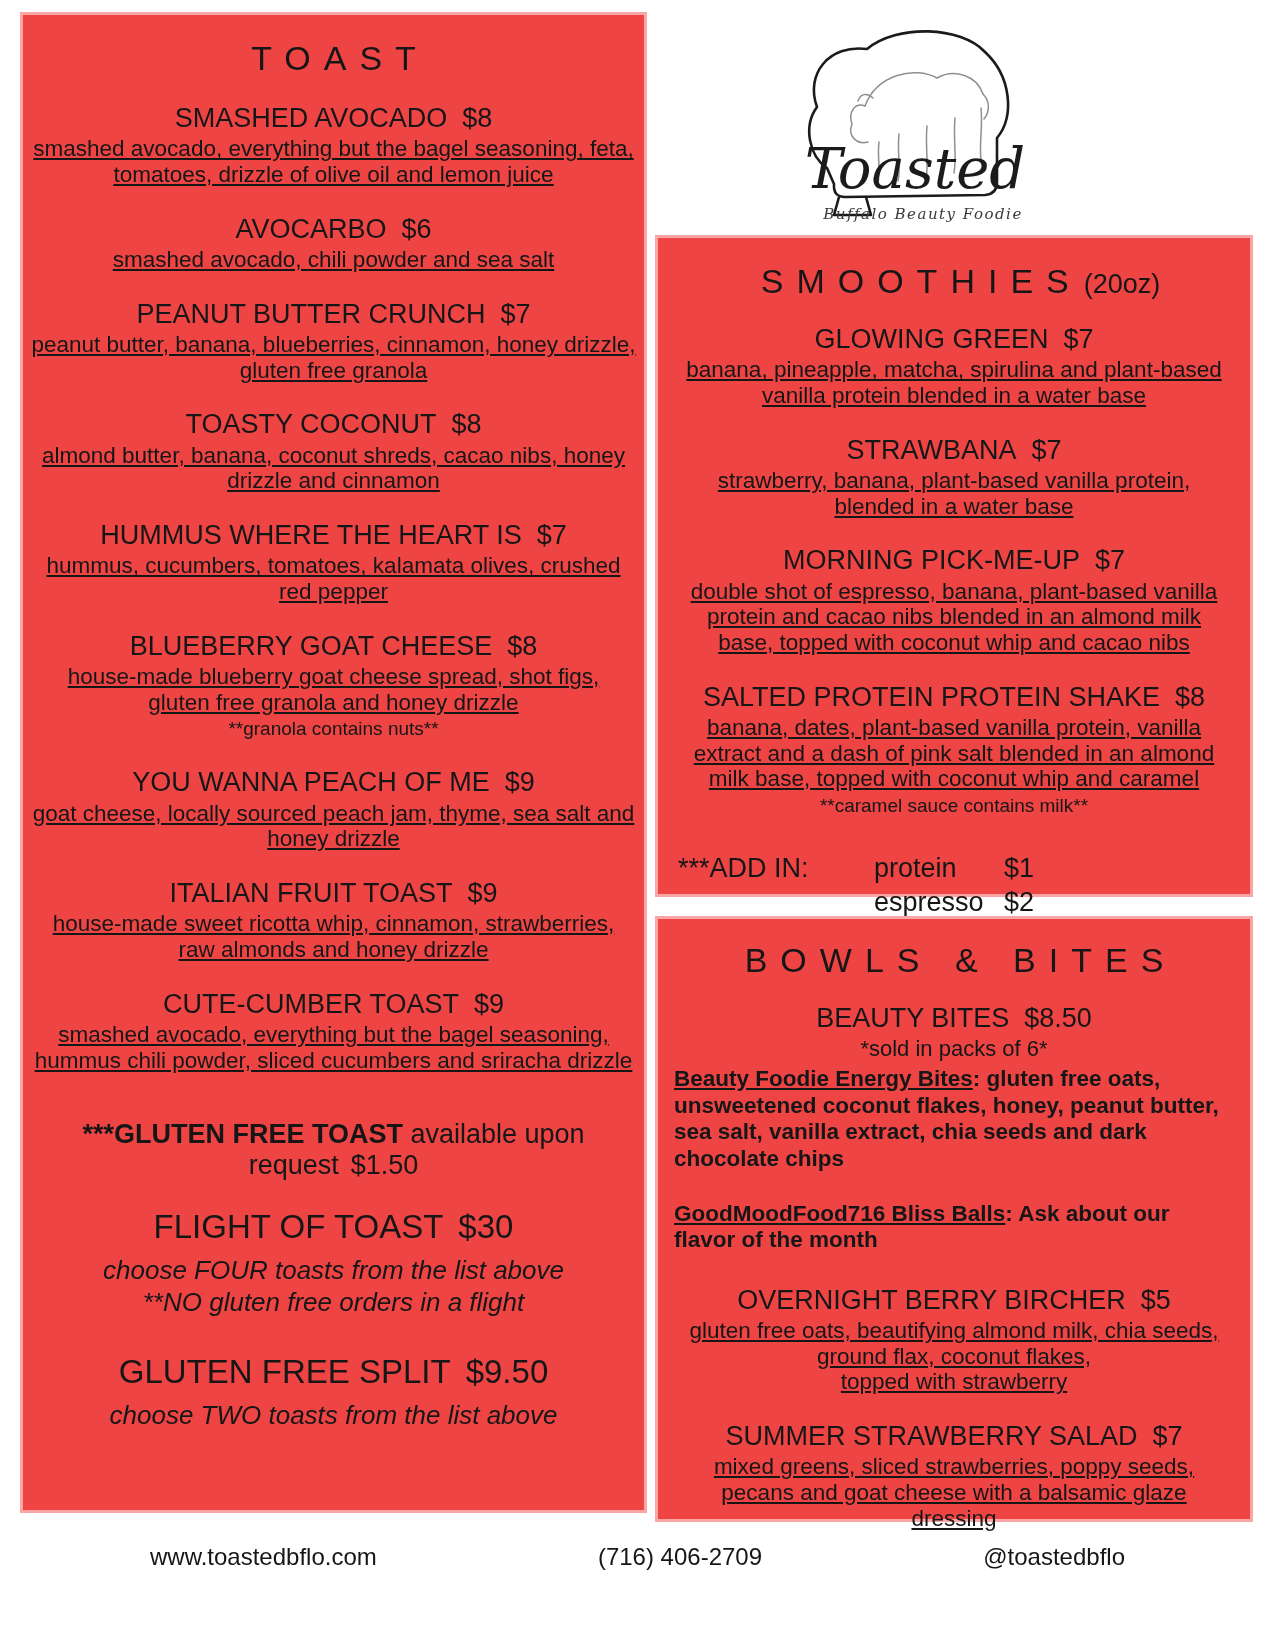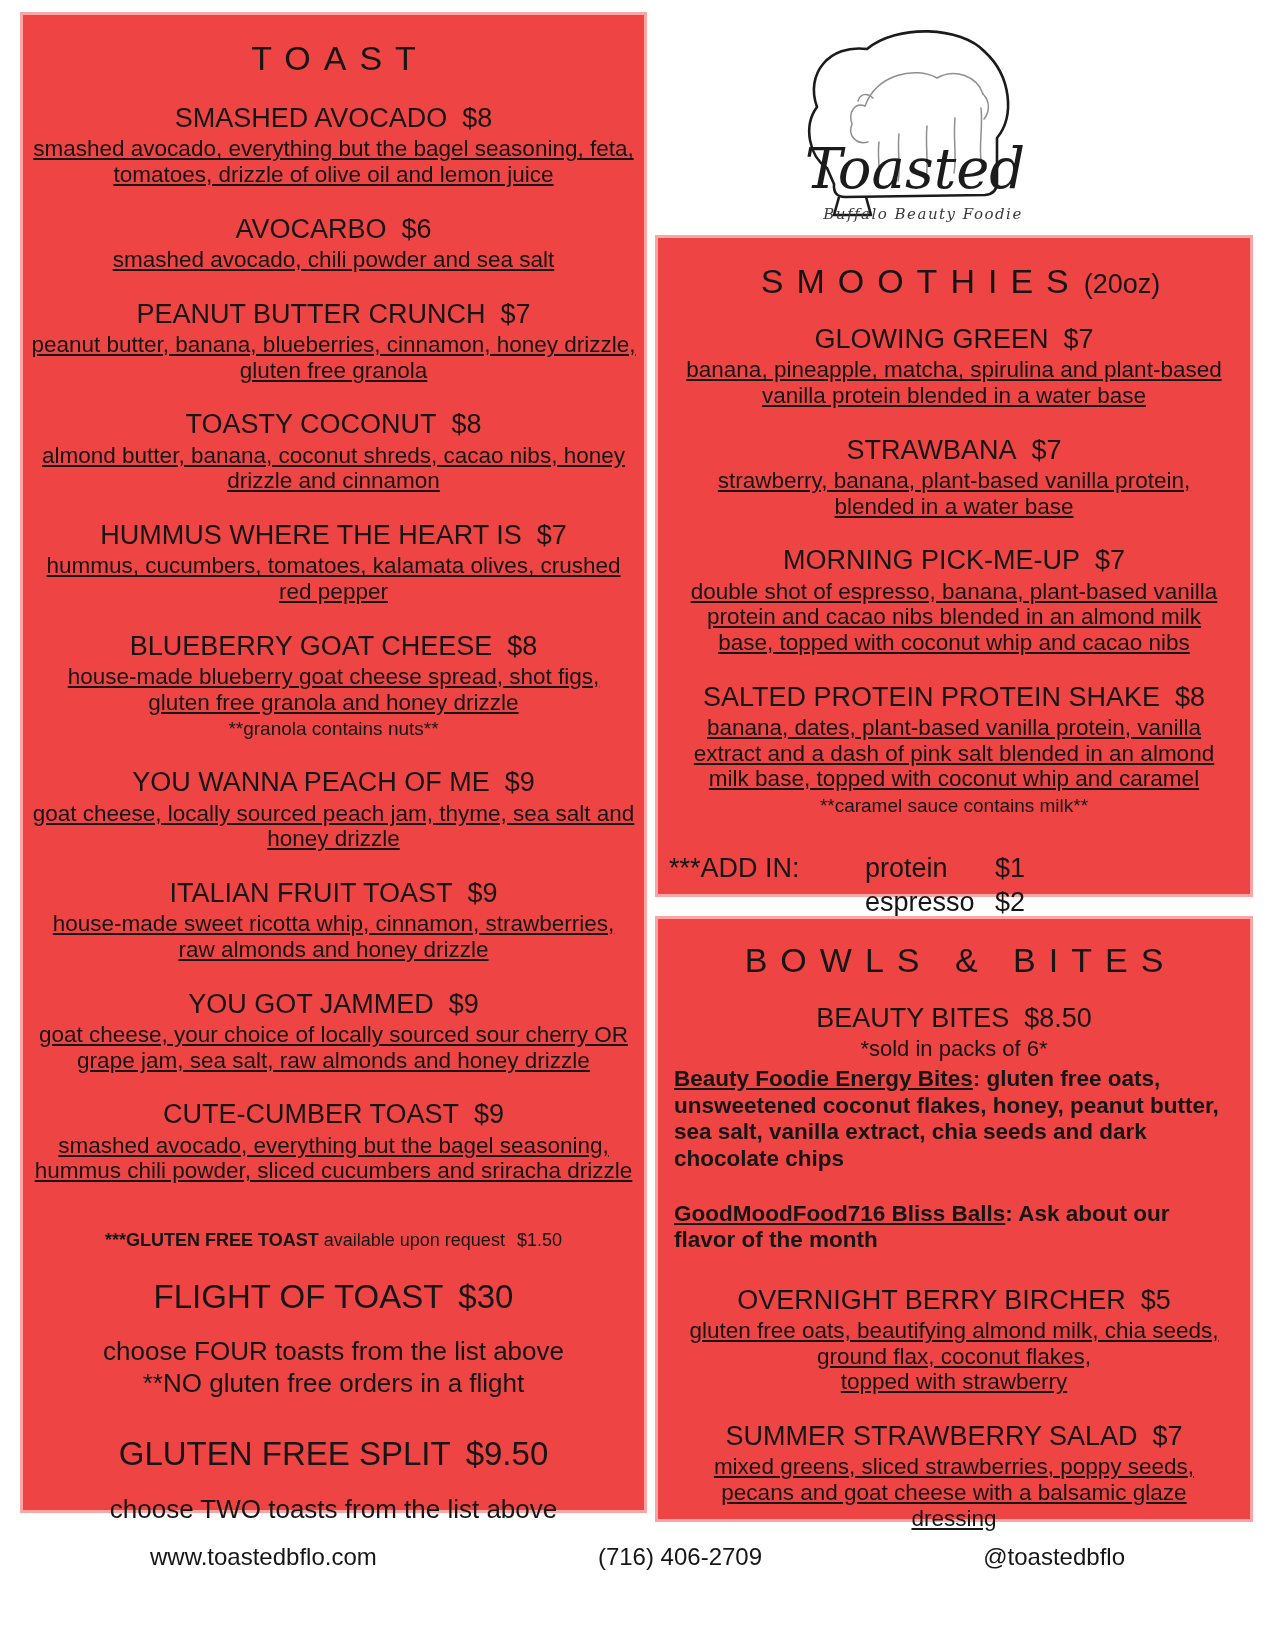--- a/index.html
+++ b/index.html
@@ -16,21 +16,21 @@
     overflow: hidden;
   }
   .box {
     position: absolute;
     border: 3px solid #fca5a5;
     background: #ef4444;
     box-sizing: border-box;
     text-align: center;
   }
   #toast-box   { left: 20px;  top: 12px;  width: 627px; height: 1501px; padding: 14px 6px; }
-  #smoothies-box { left: 655px; top: 235px; width: 598px; height: 662px; padding: 14px 3px; }
+  #smoothies-box { left: 655px; top: 235px; width: 598px; height: 662px; padding: 14px 12px; }
   #bowls-box   { left: 655px; top: 916px; width: 598px; height: 606px; padding: 12px 16px; }
 
   .section-title {
     font-size: 34px;
     letter-spacing: 13px;
     text-indent: 13px;
     margin: 10px 0 24px 0;
     white-space: nowrap;
   }
   #smoothies-box .section-title { margin-bottom: 22px; }
@@ -51,33 +51,34 @@
     margin-top: 2px;
     text-decoration: underline;
   }
   .item-note {
     font-size: 19px;
     line-height: 1.2;
     margin-top: 3px;
   }
 
   .gf-note {
-    font-size: 18px;
+    font-size: 27px;
     margin: 46px 0 22px 0;
   }
   .gf-note .bold { font-weight: bold; }
   .gf-note .gf-price { margin-left: 12px; }
 
   .big-item { margin: 26px 0 34px 0; }
   .big-head { font-size: 33px; line-height: 1.2; }
   .big-desc {
     font-size: 26px;
     line-height: 1.22;
     white-space: pre-line;
-    margin-top: 20px;
+    margin-top: 8px;
+    font-style: italic;
   }
 
   .addin {
     display: flex;
     text-align: left;
     font-size: 27px;
     line-height: 1.25;
     margin: 34px 0 0 8px;
   }
   .addin-label { width: 196px; }
@@ -162,25 +163,20 @@
     <div class="item-desc">goat cheese, locally sourced peach jam, thyme, sea salt and
 honey drizzle</div>
   </div>
 
   <div class="item">
     <div class="item-head"><span>ITALIAN FRUIT TOAST</span><span class="item-price">$9</span></div>
     <div class="item-desc">house-made sweet ricotta whip, cinnamon, strawberries,
 raw almonds and honey drizzle</div>
   </div>
 
-  <div class="item">
-    <div class="item-head"><span>YOU GOT JAMMED</span><span class="item-price">$9</span></div>
-    <div class="item-desc">goat cheese, your choice of locally sourced sour cherry OR
-grape jam, sea salt, raw almonds and honey drizzle</div>
-  </div>
 
   <div class="item">
     <div class="item-head"><span>CUTE-CUMBER TOAST</span><span class="item-price">$9</span></div>
     <div class="item-desc">smashed avocado, everything but the bagel seasoning,
 hummus chili powder, sliced cucumbers and sriracha drizzle</div>
   </div>
 
   <div class="gf-note"><span class="bold">***GLUTEN FREE TOAST</span><span> available upon request</span><span class="gf-price">$1.50</span></div>
 
   <div class="big-item">

